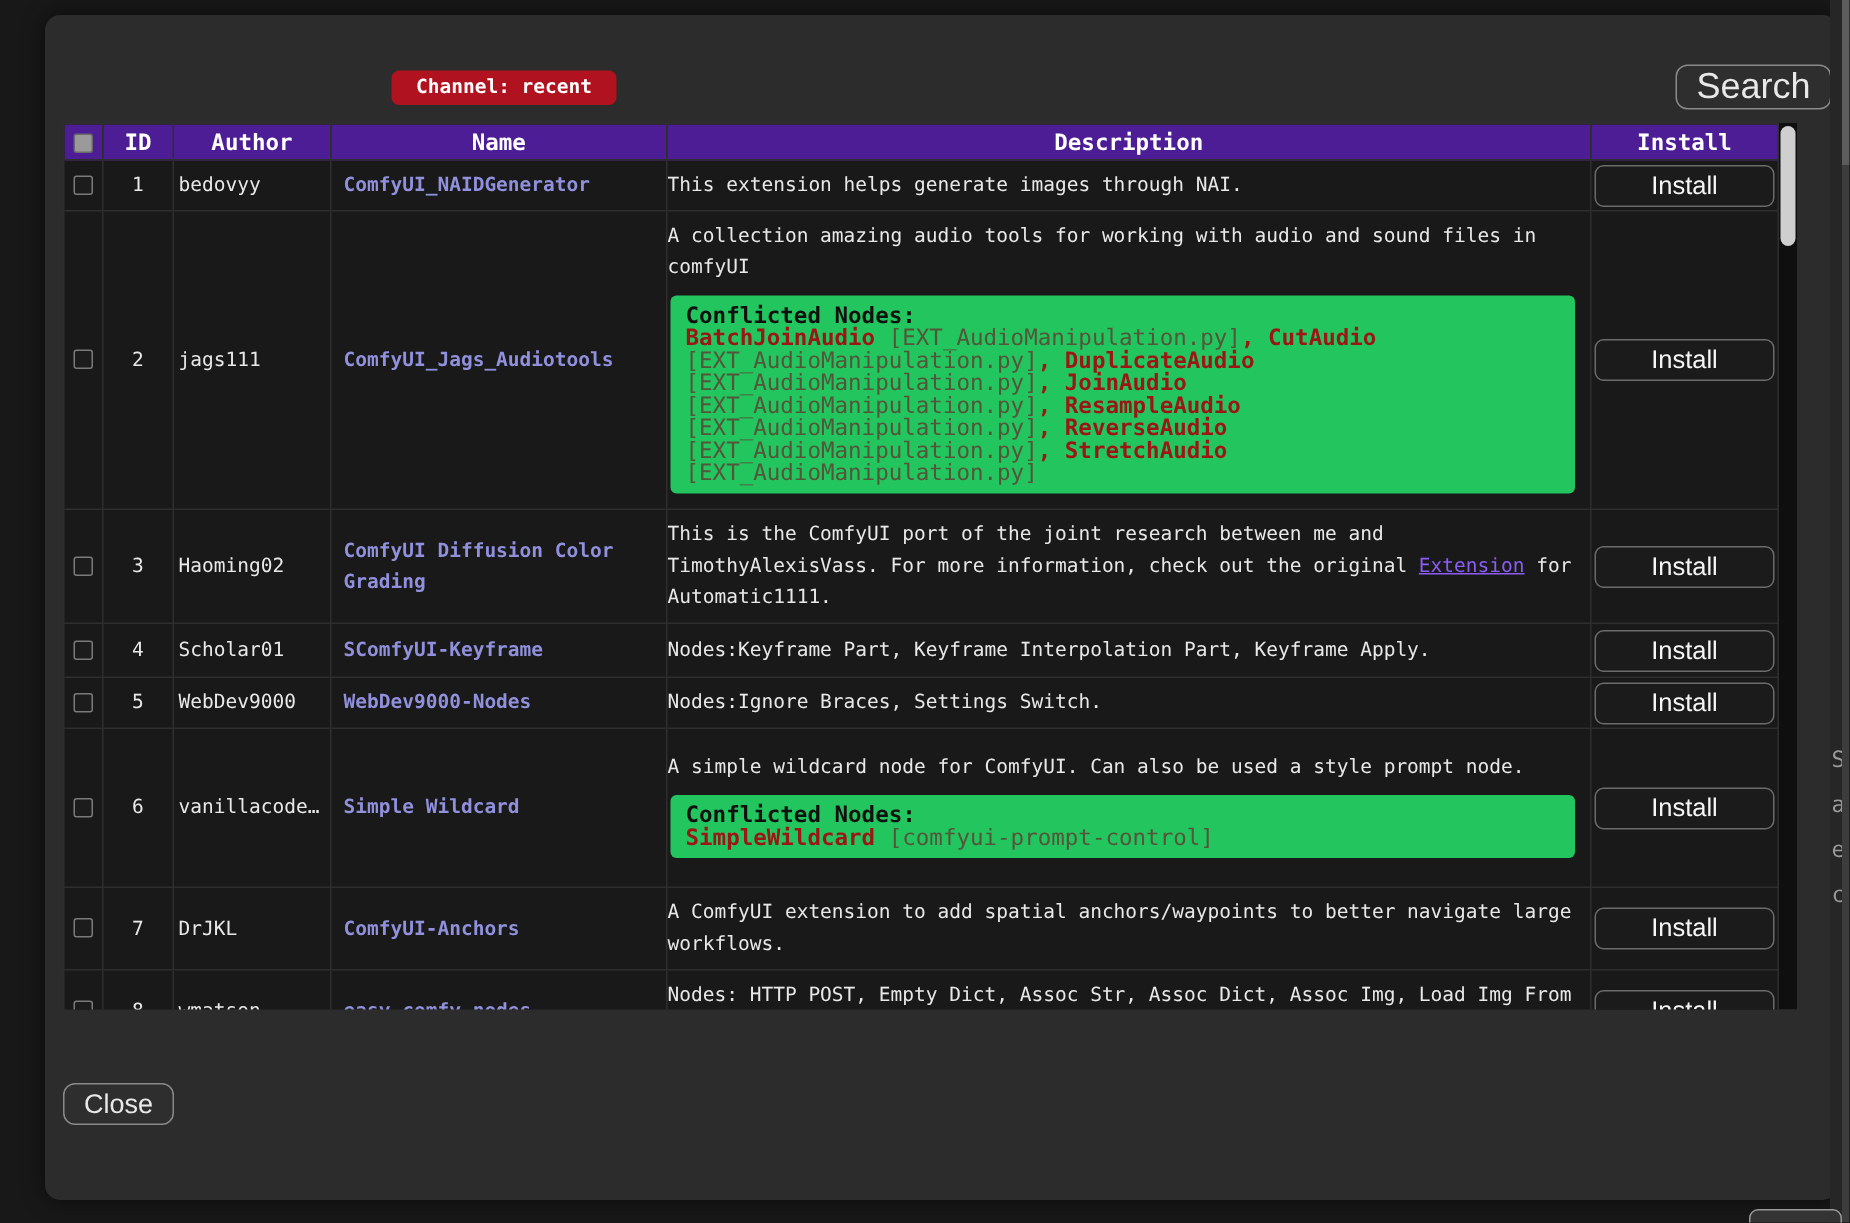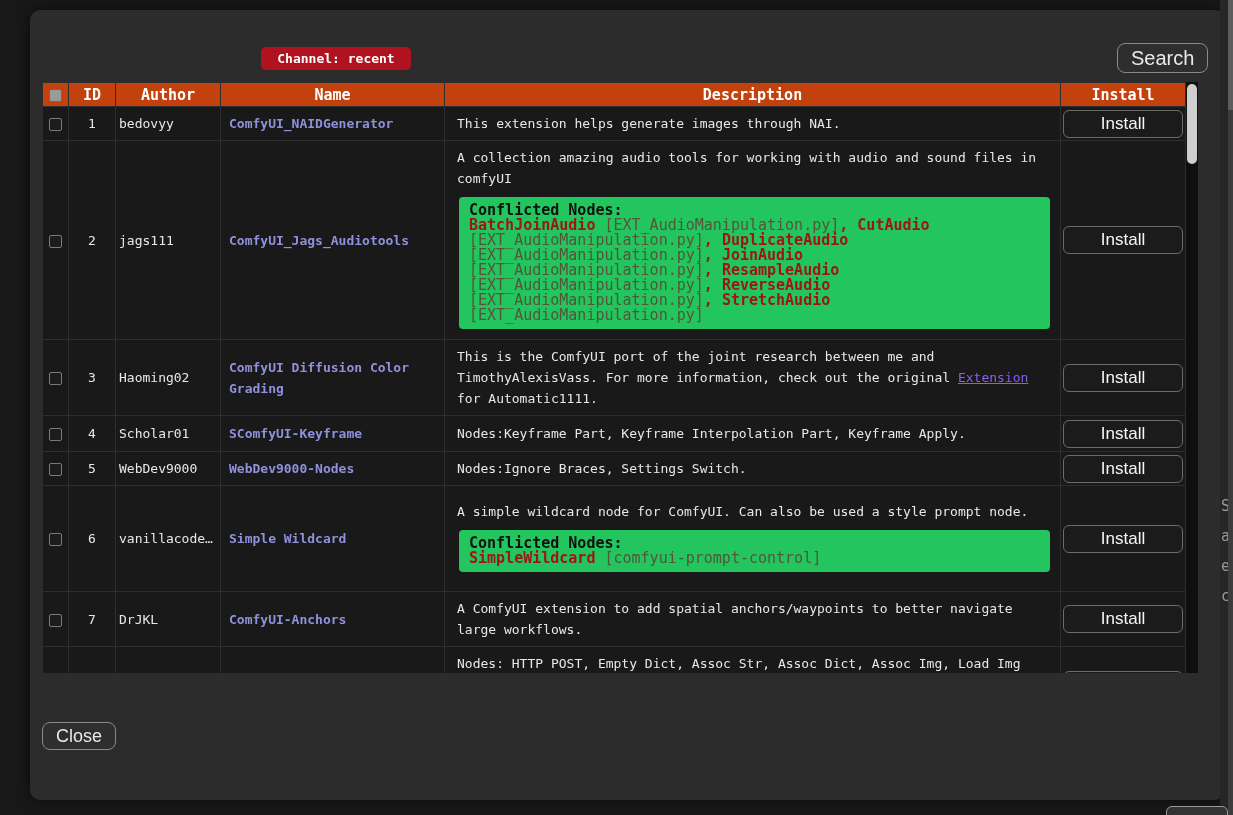--- a/index.html
+++ b/index.html
@@ -31,31 +31,31 @@
     background:#262626; border:1px solid #9a9a9a; border-radius:3px;
     color:#ddd; padding:0 8px; font-family:"Liberation Sans", sans-serif; font-size:15px;
   }
   .search-input::placeholder { color:#8a8a8a; }
   .btn {
     font-family:"Liberation Sans", sans-serif;
     background:#2e2e2e; color:#e8e8e8;
     border:1px solid #8a8a8a; border-radius:8px;
     cursor:pointer;
   }
-  .search-btn { position:absolute; left:1087px; top:33px; height:30px; padding:0 13px; font-size:20px; }
+  .search-btn { position:absolute; left:1087px; top:33px; height:30px; padding:0 13px; font-size:24px; }
   .close-btn  { position:absolute; left:12px;  top:712px; height:28px; padding:0 13px; font-size:18px; }
   
   .table-wrap { position:absolute; left:12px; top:72px; width:1156px; height:591px; overflow:hidden; }
   .grid {
     border-collapse:collapse; table-layout:fixed; width:1143px;
     background:#191919; border:1px solid #2e2e2e;
   }
   .c-check{width:26px}.c-id{width:47px}.c-author{width:105px}.c-name{width:224px}.c-desc{width:616px}.c-install{width:125px}
   .grid th {
-    background:#c2410c; color:#fff; font-size:15px; font-weight:bold;
+    background:#4c1d95; color:#fff; font-size:15px; font-weight:bold;
     height:24px; border:1px solid #2e2e2e; text-align:center;
   }
   .grid td {
     border:1px solid #2e2e2e; vertical-align:middle;
     color:#e8e8e8; font-size:13px; line-height:21px;
   }
   .grid tbody tr:nth-child(1) td{height:32px}
   .grid tbody tr:nth-child(2) td{height:160px}
   .grid tbody tr:nth-child(3) td{height:42px}
   .grid tbody tr:nth-child(4) td{height:36px}
@@ -68,21 +68,21 @@
   .check-cell { text-align:center; }
   .checkbox {
     display:inline-block; width:13px; height:13px;
     background:#1c1c1c; border:1px solid #7a7a7a; border-radius:2px; vertical-align:middle;
   }
   .header-check { background:#9a9a9a; border-color:#6a6a6a; }
   .id-cell { text-align:center; color:#ddd; }
   .author-cell { padding:0 2px 0 3px; color:#ddd; overflow:hidden; white-space:nowrap;margin-left:47px; }
   .name-cell { padding:2px 8px; }
   .name-link { color:#9090dd; font-weight:bold; text-decoration:none; cursor:pointer;text-align:center; }
-  .desc-cell { padding:6px 8px 6px 12px; }
+  .desc-cell { padding:6px 8px 6px 0; }
   .desc-link { color:#8b5cf6; text-decoration:underline; cursor:pointer; }
   .conflict-box {
     margin:8px 2px 4px 2px; padding:6px 10px;
     background:#22c55e; border-radius:4px;
     font-size:15px; line-height:15px;
   }
   .conflict-title { color:#101010; font-weight:bold; }
   .conflict-node { color:#9c1616; font-weight:bold; }
   .conflict-ext { color:#55553a; }
   .install-cell { text-align:center; }

